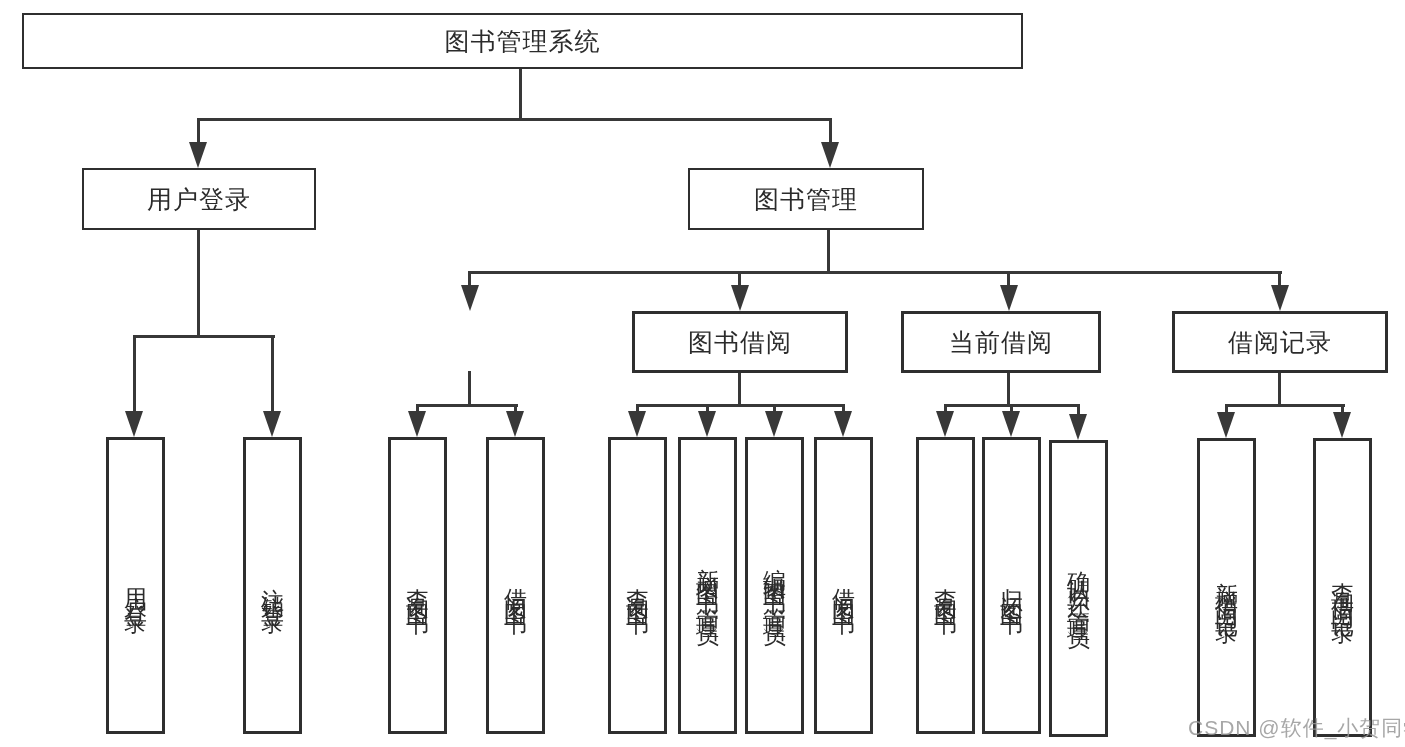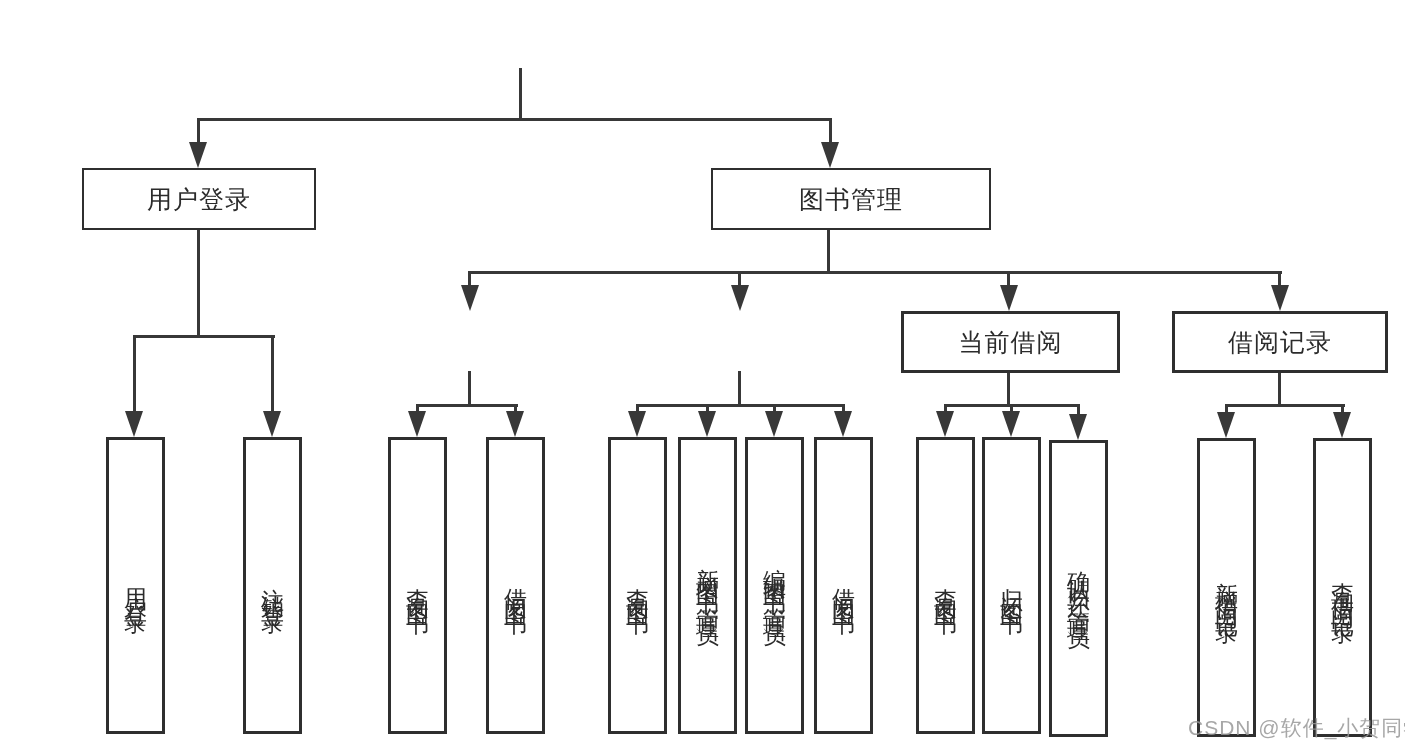--- a/index.html
+++ b/index.html
@@ -90,25 +90,27 @@
   <div class="vl" style="left:1077px;top:404px;height:12px;"></div>
   <div class="ar" style="left:1069px;top:414px;"></div>
 
   <div class="vl" style="left:1278px;top:371px;height:35px;"></div>
   <div class="hl" style="left:1225px;top:404px;width:120px;"></div>
   <div class="vl" style="left:1225px;top:404px;height:10px;"></div>
   <div class="ar" style="left:1217px;top:412px;"></div>
   <div class="vl" style="left:1341px;top:404px;height:10px;"></div>
   <div class="ar" style="left:1333px;top:412px;"></div>
 
+  <div class="box thin" style="left:22px;top:13px;width:1001px;height:56px;">图书管理系统</div>
 
   <div class="box thin" style="left:82px;top:168px;width:234px;height:62px;">用户登录</div>
-  <div class="box thin" style="left:711px;top:168px;width:280px;height:62px;">图书管理</div>
+  <div class="box thin" style="left:688px;top:168px;width:236px;height:62px;">图书管理</div>
 
-  <div class="box" style="left:901px;top:311px;width:219px;height:62px;">当前借阅</div>
+  <div class="box" style="left:632px;top:311px;width:216px;height:62px;">图书借阅</div>
+  <div class="box" style="left:901px;top:311px;width:200px;height:62px;">当前借阅</div>
   <div class="box" style="left:1172px;top:311px;width:216px;height:62px;">借阅记录</div>
 
   <div class="vbox" style="left:106px;top:437px;width:59px;height:297px;">
     <span class="vtext">用户登录</span>
   </div>
   <div class="vbox" style="left:243px;top:437px;width:59px;height:297px;">
     <span class="vtext">注销登录</span>
   </div>
 
   <div class="vbox" style="left:388px;top:437px;width:59px;height:297px;">

